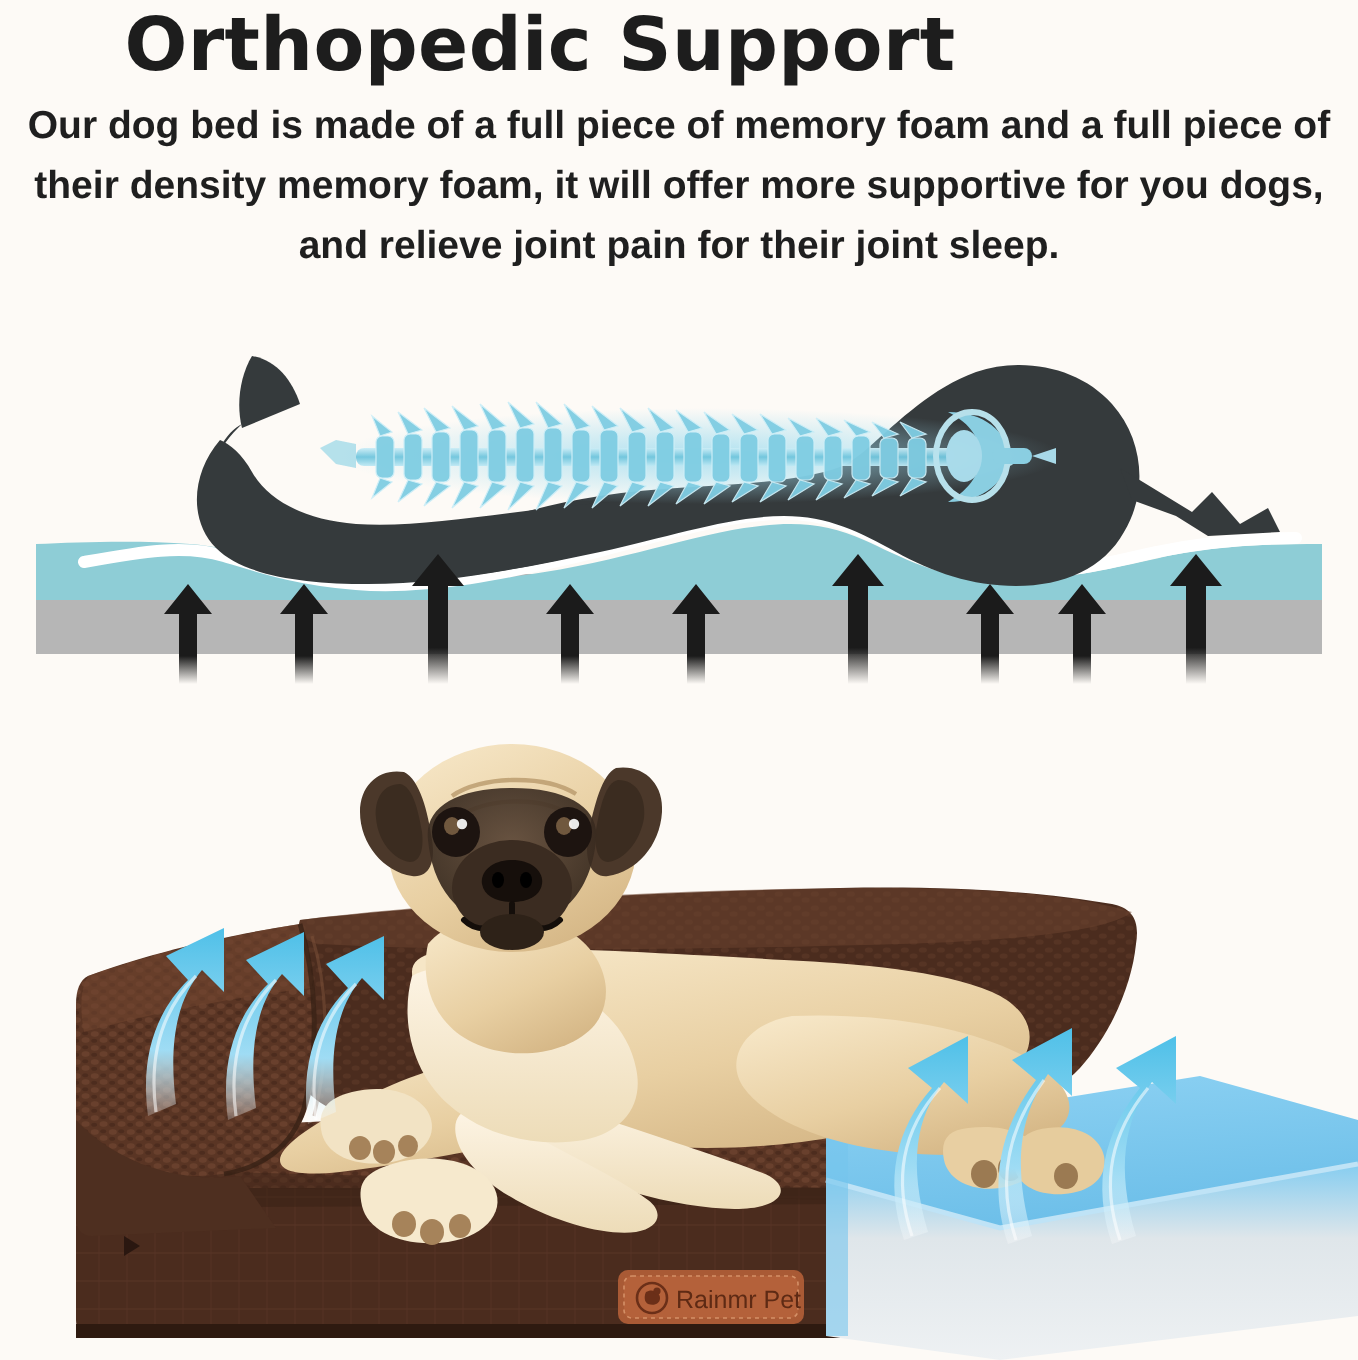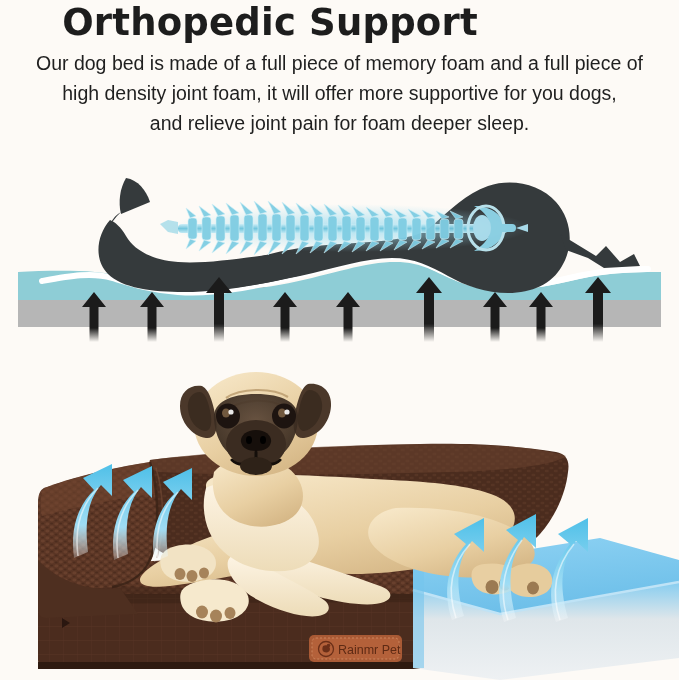--- a/index.html
+++ b/index.html
@@ -24,39 +24,39 @@
     color:#1d1d1d;
     font-family:"DejaVu Sans","Liberation Sans",sans-serif;
   }
   .subtitle{
     position:absolute;left:6px;top:48px;width:667px;
     text-align:center;
     font-size:19.5px;line-height:30px;
     color:#1f1f1f;
     font-family:"Liberation Sans",sans-serif;
   }
-  .subtitle span{display:block;white-space:nowrap;}
+  .subtitle span{display:block;white-space:nowrap;font-weight:bold;}
 
   
   .diagram{position:absolute;left:0;top:150px;width:679px;height:215px;}
 
   
   .photo{position:absolute;left:0;top:368px;width:606px;height:312px;}
 </style>
 </head>
 <body>
 
 <div class="page">
 
   <div class="header">
     <div class="title">Orthopedic Support</div>
     <div class="subtitle">
       <span>Our dog bed is made of a full piece of memory foam and a full piece of</span>
-      <span>high density joint foam, it will offer more supportive for you dogs,</span>
-      <span>and relieve joint pain for foam deeper sleep.</span>
+      <span>their density memory foam, it will offer more supportive for you dogs,</span>
+      <span>and relieve joint pain for their joint sleep.</span>
     </div>
   </div>
 
   <div class="diagram">
     <svg width="679" height="215" viewBox="0 0 679 215">
       <defs>
         <linearGradient id="spineGlow" x1="0" y1="0" x2="0" y2="1">
           <stop offset="0%" stop-color="#cdeef7"></stop>
           <stop offset="50%" stop-color="#6fc5dd"></stop>
           <stop offset="100%" stop-color="#bfe9f4"></stop>

